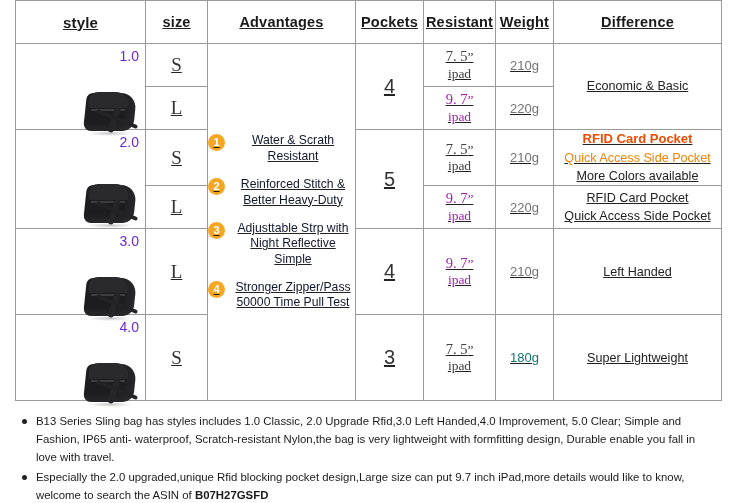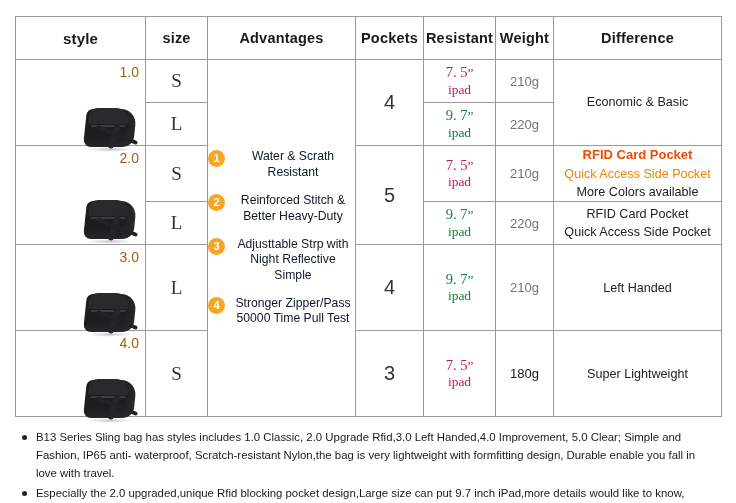--- a/index.html
+++ b/index.html
@@ -15,22 +15,23 @@
     overflow: hidden;
   }
   .sheet {
     position: relative;
     width: 736px;
     height: 503px;
   }
   table.spec {
     border-collapse: collapse;
     width: 706px;
-    margin: 16px 15px 0 15px;
+    margin: 0 15px 0 15px;
     table-layout: fixed;
+    text-decoration: underline;
   }
   table.spec td, table.spec th {
     border: 1px solid #9a9a9a;
     padding: 0;
     vertical-align: middle;
     text-align: center;
   }
   
   .hdr {
     height: 42px;
@@ -52,21 +53,21 @@
   
   .imgcell {
     position: relative;
     height: 85px;
   }
   .ver-label {
     position: absolute;
     right: 6px;
     top: 4px;
     font-size: 14px;
-    color: #a16207;
+    color: #6d28d9;
     text-align: center;
   }
   .bag {
     position: absolute;
     left: 50%;
     top: 50%;
     transform: translate(-50%, -50%);
   }
   
   .bag-body {
@@ -177,31 +178,31 @@
   .pock-cell {
     font-size: 20px;
     color: #333;
   }
   
   .cap-cell {
     height: 42px;
     font-family: "Liberation Serif", serif;
     font-size: 13.5px;
     line-height: 1.22;
-    color: #be185d;
+    color: #404040;
   }
   .cap-cell .num { font-size: 14.5px; }
-  .cap-cell.orange, .cap-cell.orange .num { color: #15803d; }
+  .cap-cell.orange, .cap-cell.orange .num { color: #a21caf; }
   
   .wt-cell {
     height: 42px;
     font-size: 13px;
     color: #737373;
   }
-  .wt-cell.orange { color: #0f172a; }
+  .wt-cell.orange { color: #0f766e; }
   
   .diff-cell {
     font-size: 12.6px;
     line-height: 1.45;
     color: #222;
     padding: 4px 4px;
   }
   .diff-cell .hl {
     color: #ef4b00;
     font-weight: bold;

